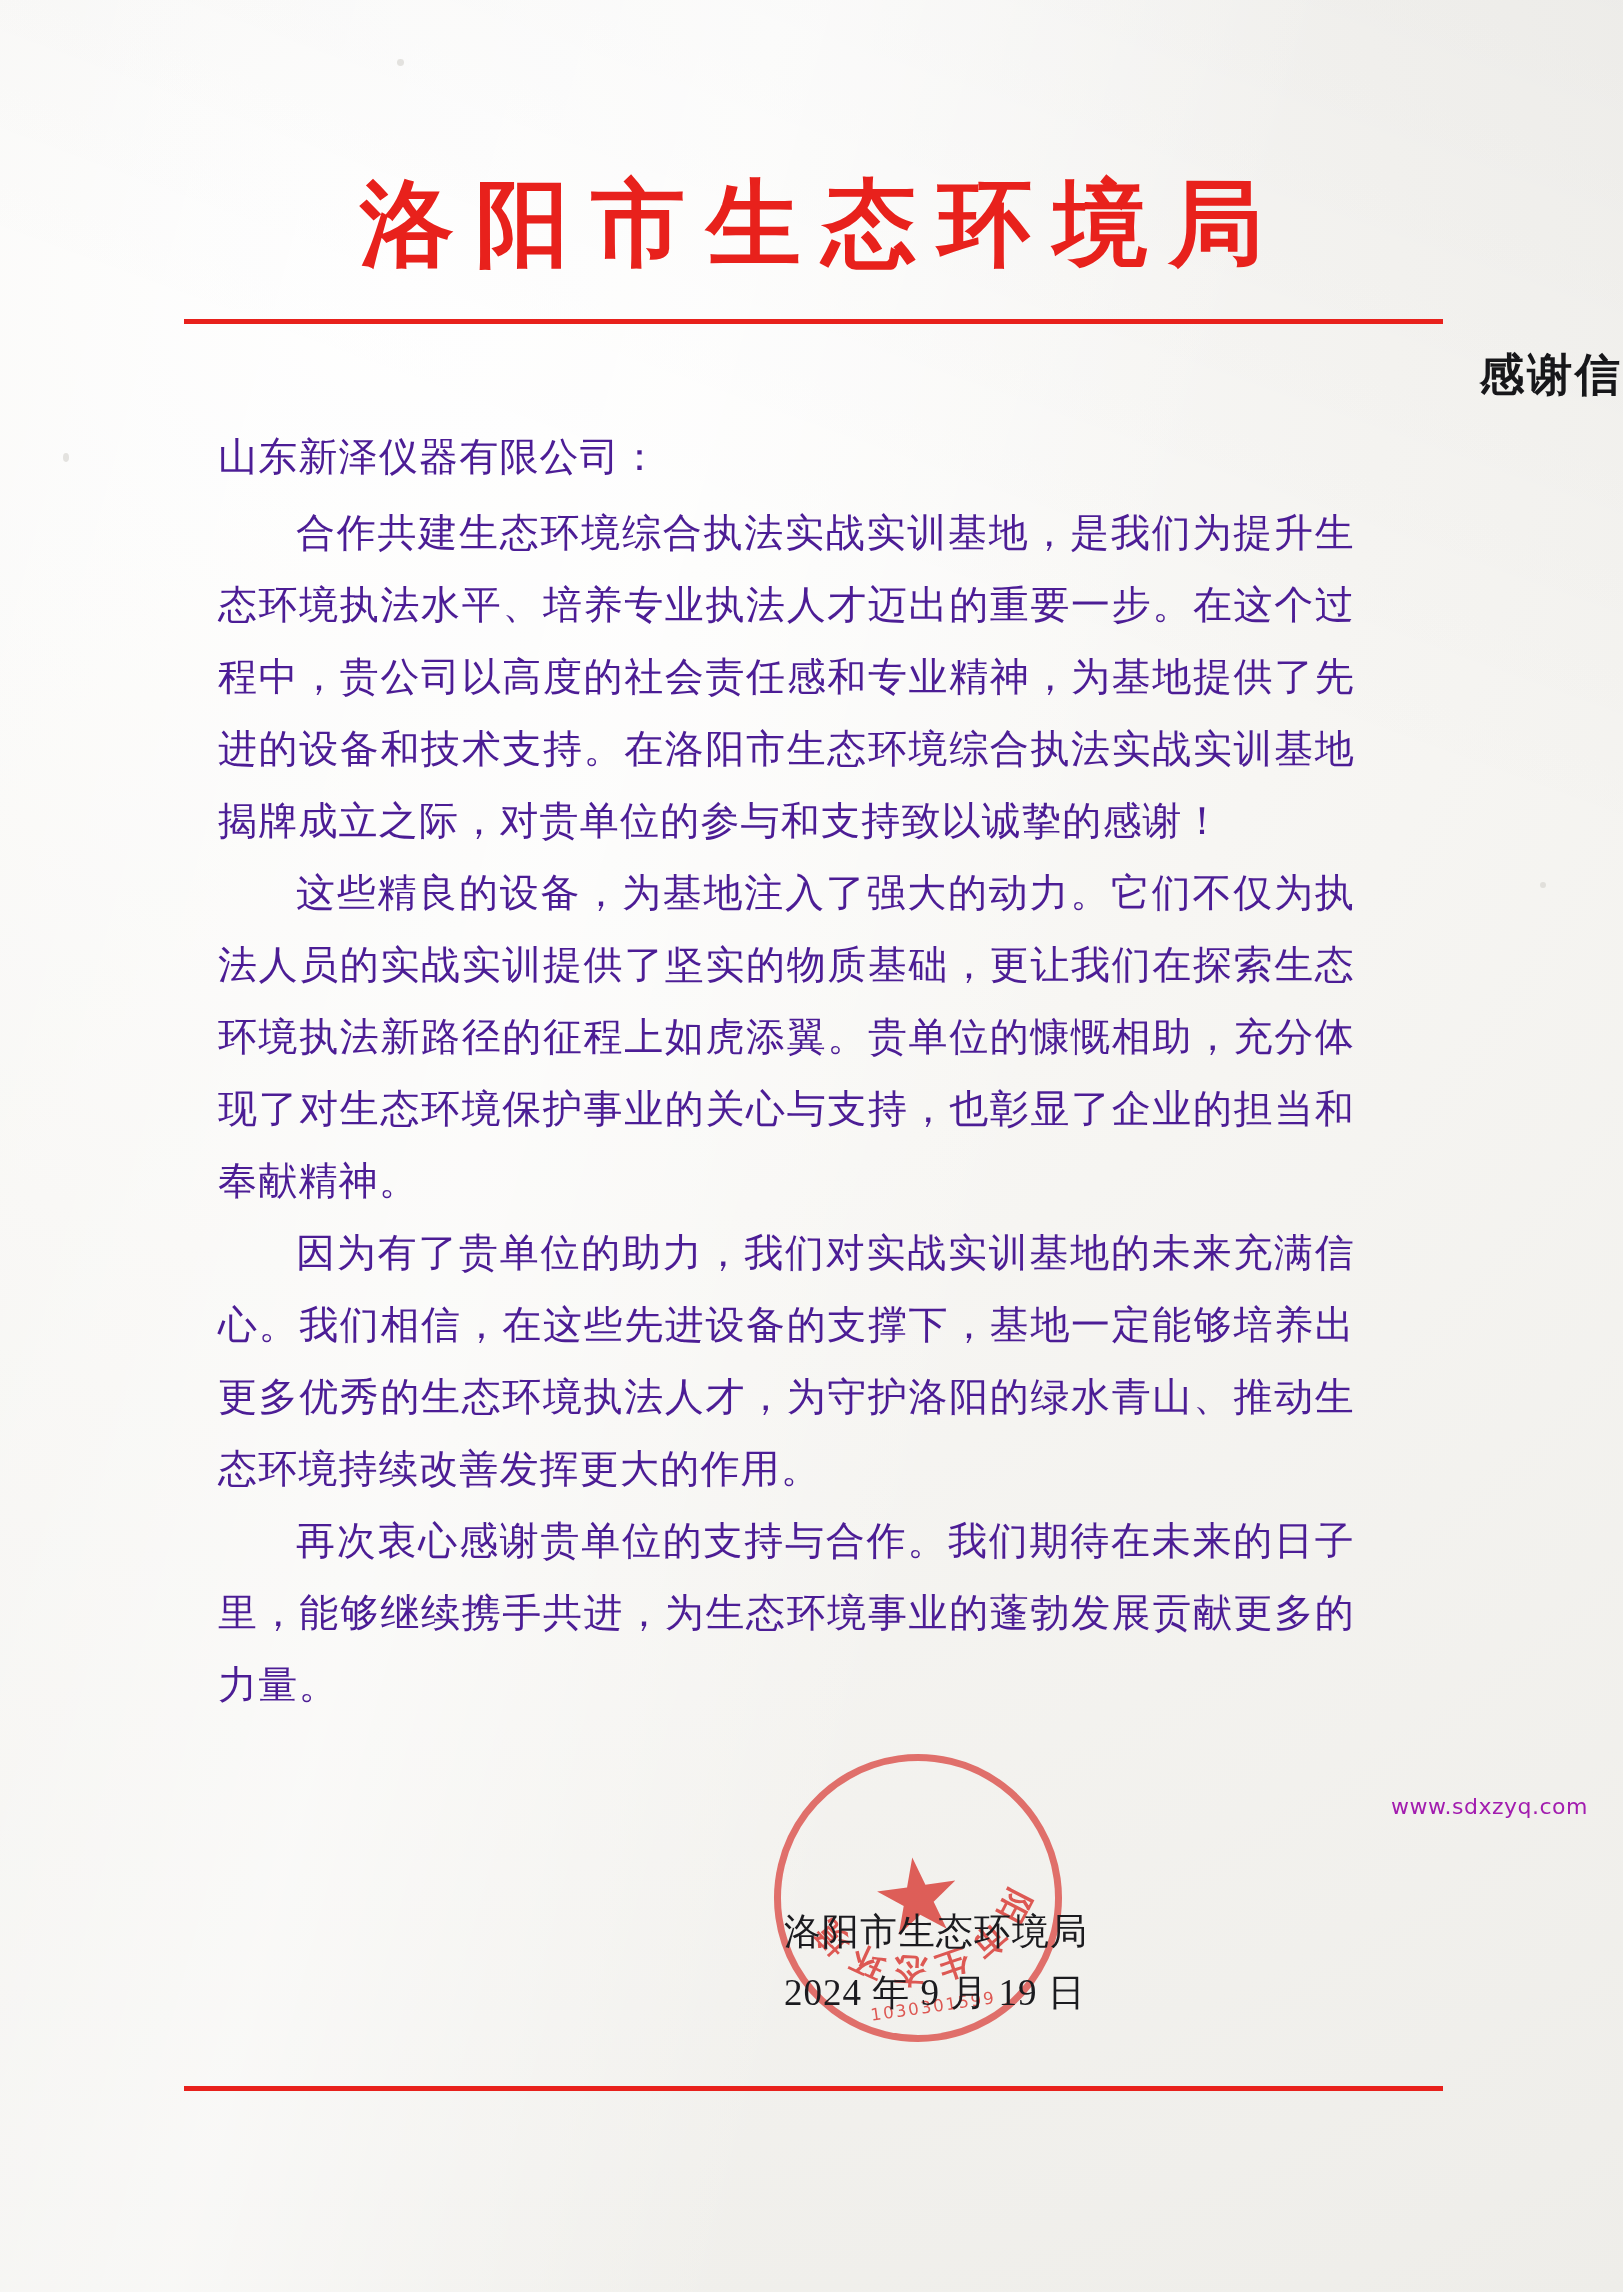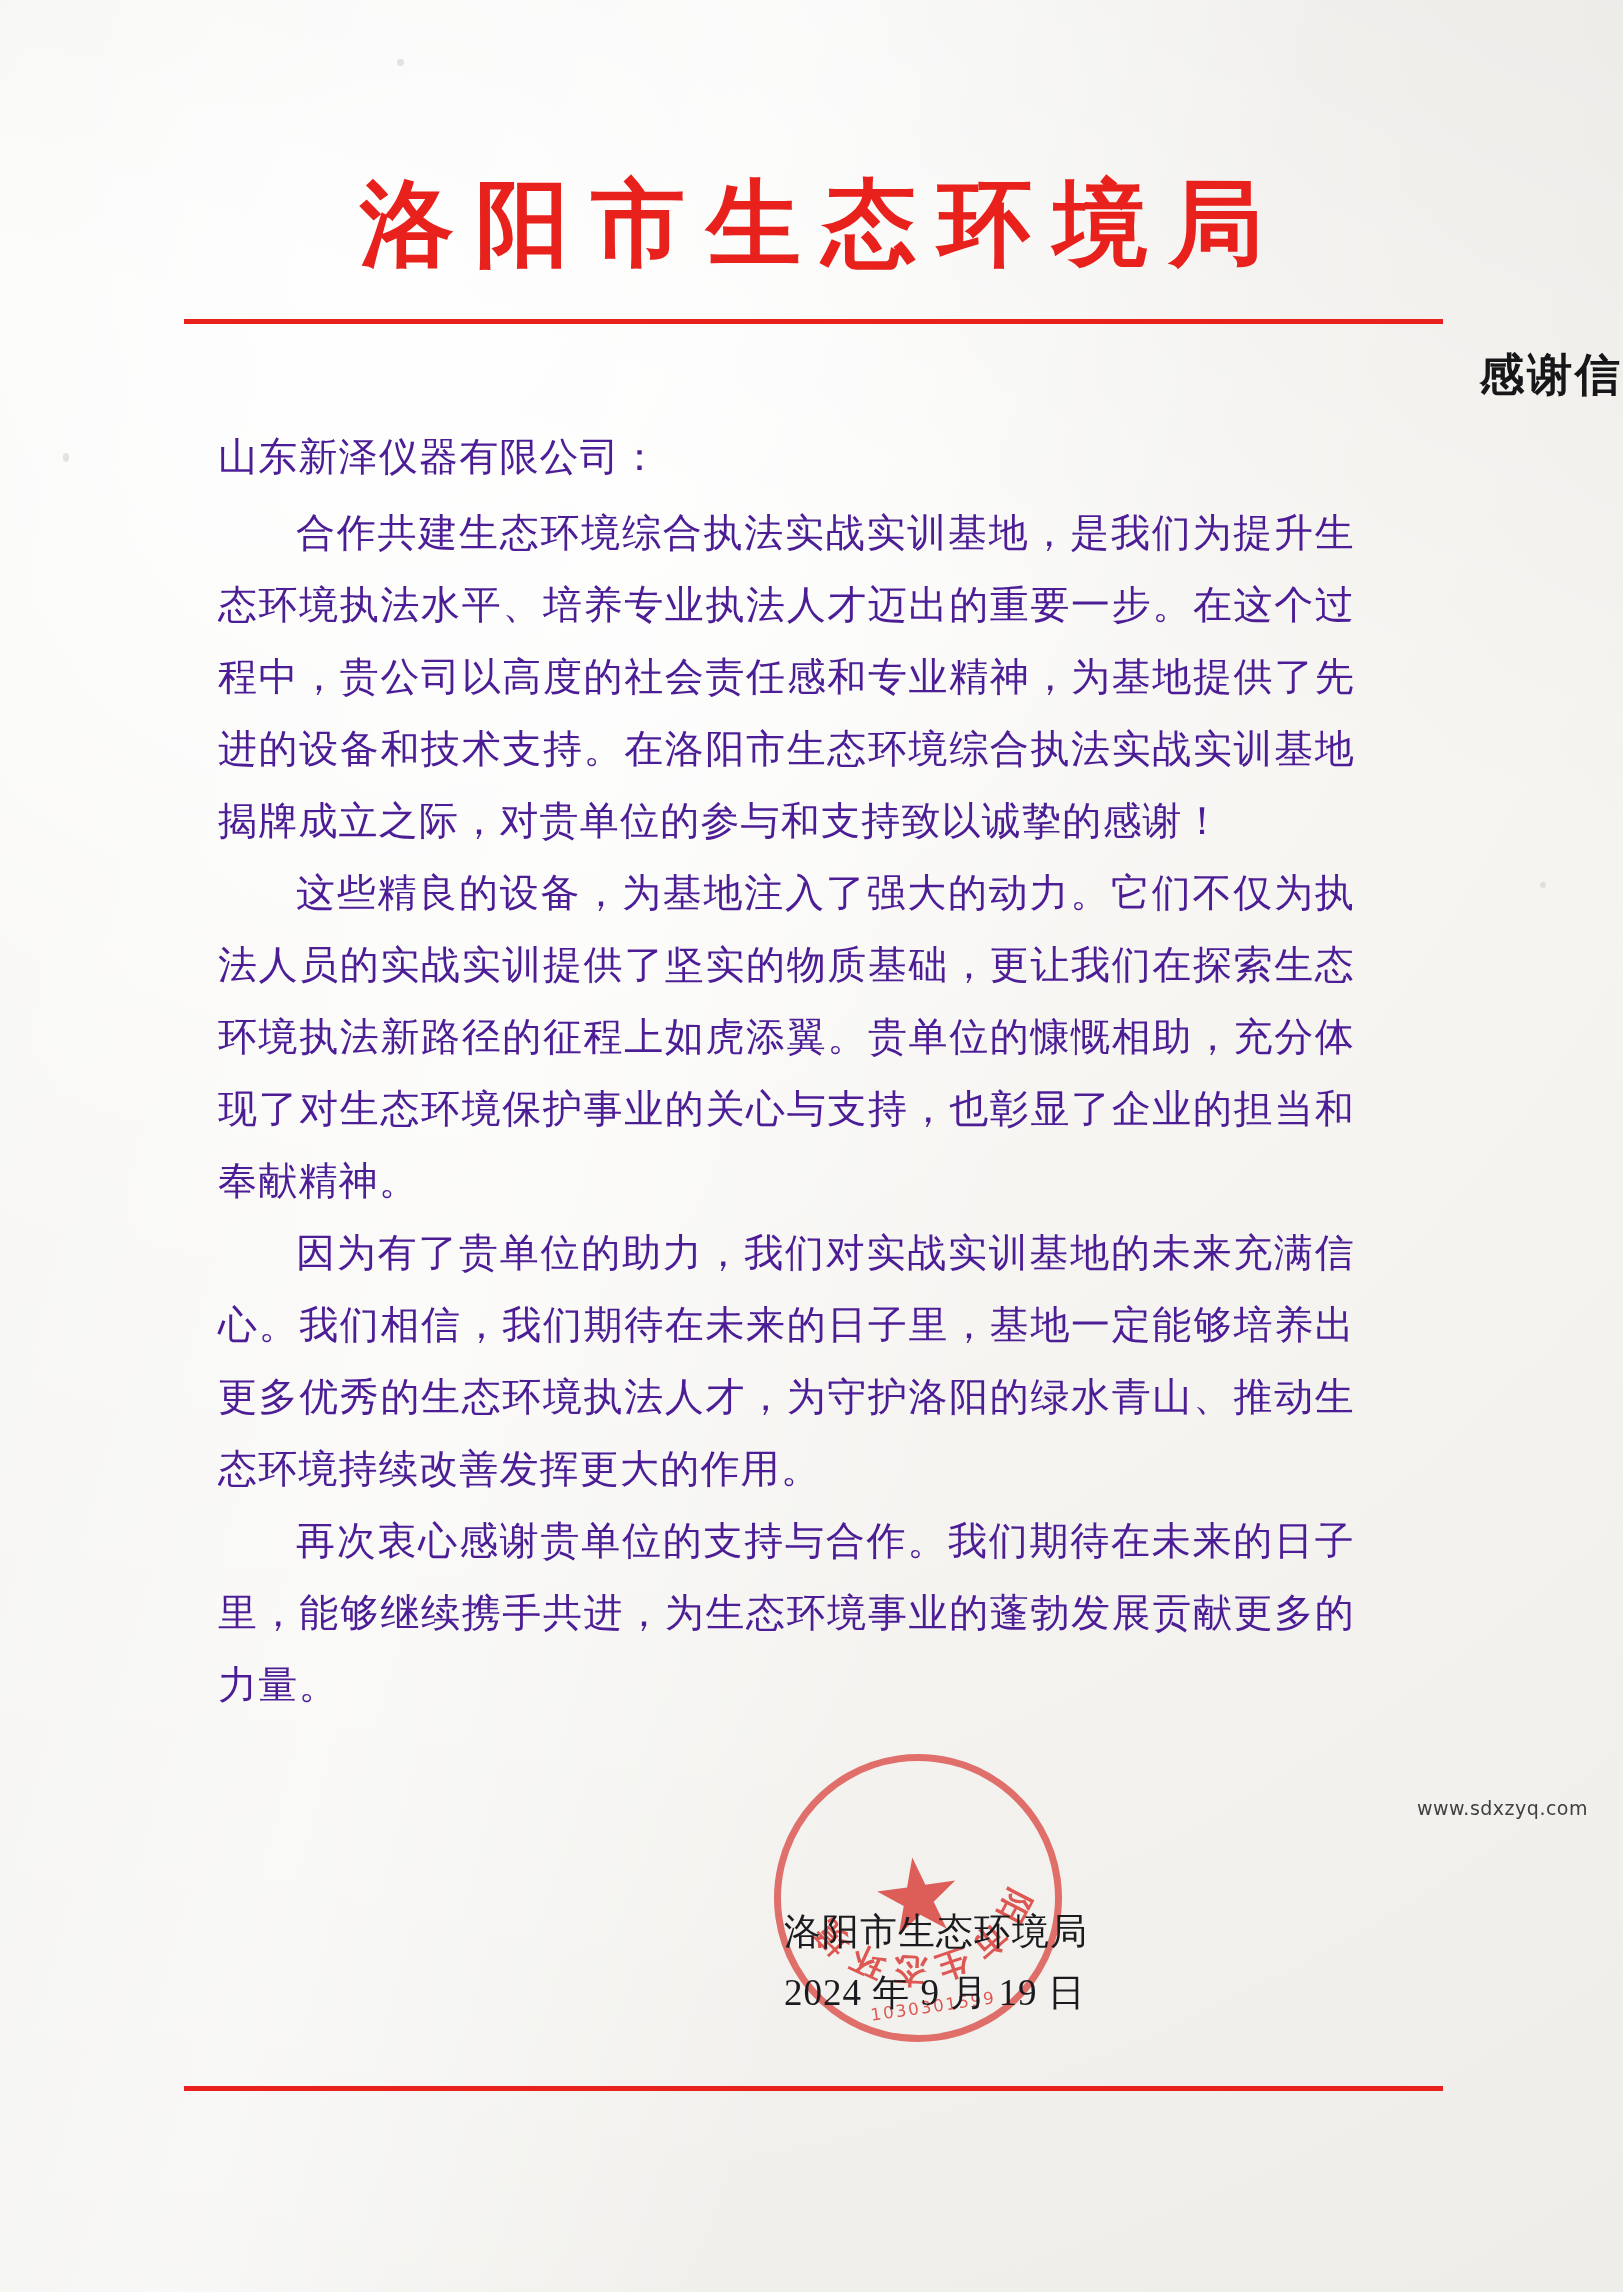--- a/index.html
+++ b/index.html
@@ -171,22 +171,22 @@
     width: 1259px;
     height: 4.9px;
     background: #e8211c;
   }
 
   .watermark-url {
     position: absolute;
     right: 35px;
     bottom: 21.6px;
     font-family: "DejaVu Sans", "Liberation Sans", sans-serif;
-    font-size: 19px;
-    color: #404040;
+    font-size: 22px;
+    color: #a21caf;
     letter-spacing: 0.5px;
   }
 
   
   .speck { position:absolute; background:#cfcdc8; opacity:.55; border-radius:50%; }
 </style>
 </head>
 <body>
 
 <div class="sheet"></div>
@@ -200,21 +200,21 @@
   <div class="org-title">洛阳市生态环境局</div>
 
   <div class="rule-top"></div>
 
   <div class="doc-title">感谢信</div>
 
   <div class="body-block">
     <p class="salutation">山东新泽仪器有限公司：</p>
     <p class="para">合作共建生态环境综合执法实战实训基地，是我们为提升生态环境执法水平、培养专业执法人才迈出的重要一步。在这个过程中，贵公司以高度的社会责任感和专业精神，为基地提供了先进的设备和技术支持。在洛阳市生态环境综合执法实战实训基地揭牌成立之际，对贵单位的参与和支持致以诚挚的感谢！</p>
     <p class="para">这些精良的设备，为基地注入了强大的动力。它们不仅为执法人员的实战实训提供了坚实的物质基础，更让我们在探索生态环境执法新路径的征程上如虎添翼。贵单位的慷慨相助，充分体现了对生态环境保护事业的关心与支持，也彰显了企业的担当和奉献精神。</p>
-    <p class="para">因为有了贵单位的助力，我们对实战实训基地的未来充满信心。我们相信，我们期待在未来的日子里，基地一定能够培养出更多优秀的生态环境执法人才，为守护洛阳的绿水青山、推动生态环境持续改善发挥更大的作用。</p>
+    <p class="para">因为有了贵单位的助力，我们对实战实训基地的未来充满信心。我们相信，在这些先进设备的支撑下，基地一定能够培养出更多优秀的生态环境执法人才，为守护洛阳的绿水青山、推动生态环境持续改善发挥更大的作用。</p>
     <p class="para">再次衷心感谢贵单位的支持与合作。我们期待在未来的日子里，能够继续携手共进，为生态环境事业的蓬勃发展贡献更多的力量。</p>
   </div>
 
   <div class="seal">
     <svg class="seal-arc-text" viewBox="0 0 280 280">
       <defs>
         <path id="sealArc" d="M 40,150 A 105,105 0 0 1 240,150" transform="rotate(180 140 140)"></path>
       </defs>
       <text>
         <textPath href="#sealArc" startOffset="50%" text-anchor="middle">洛阳市生态环境局</textPath>

